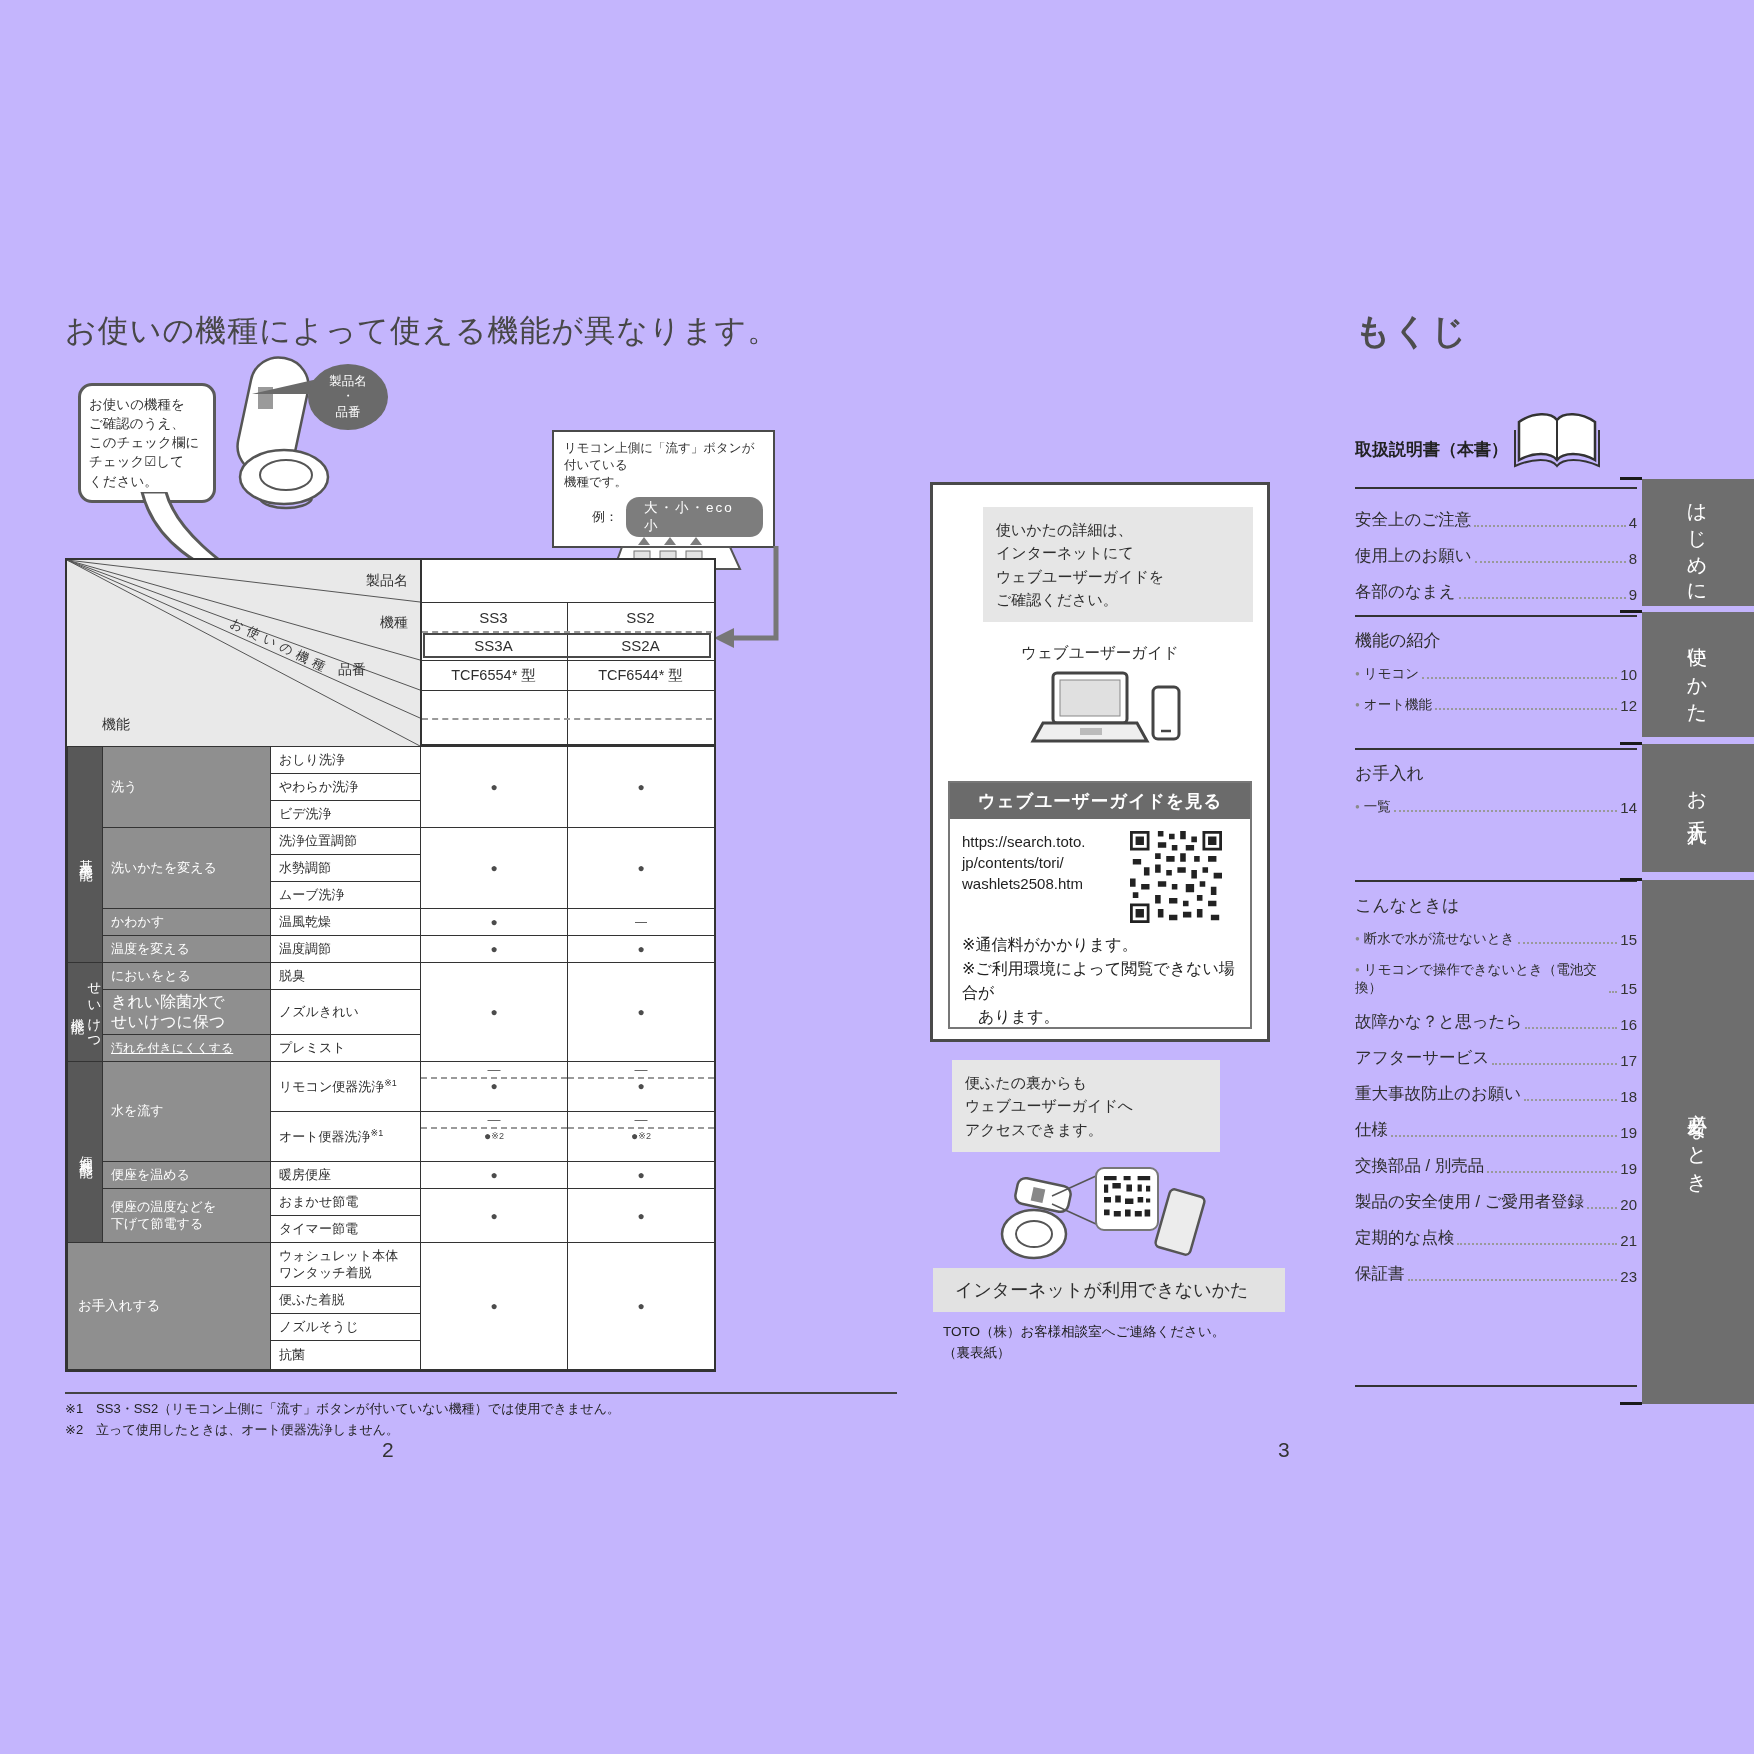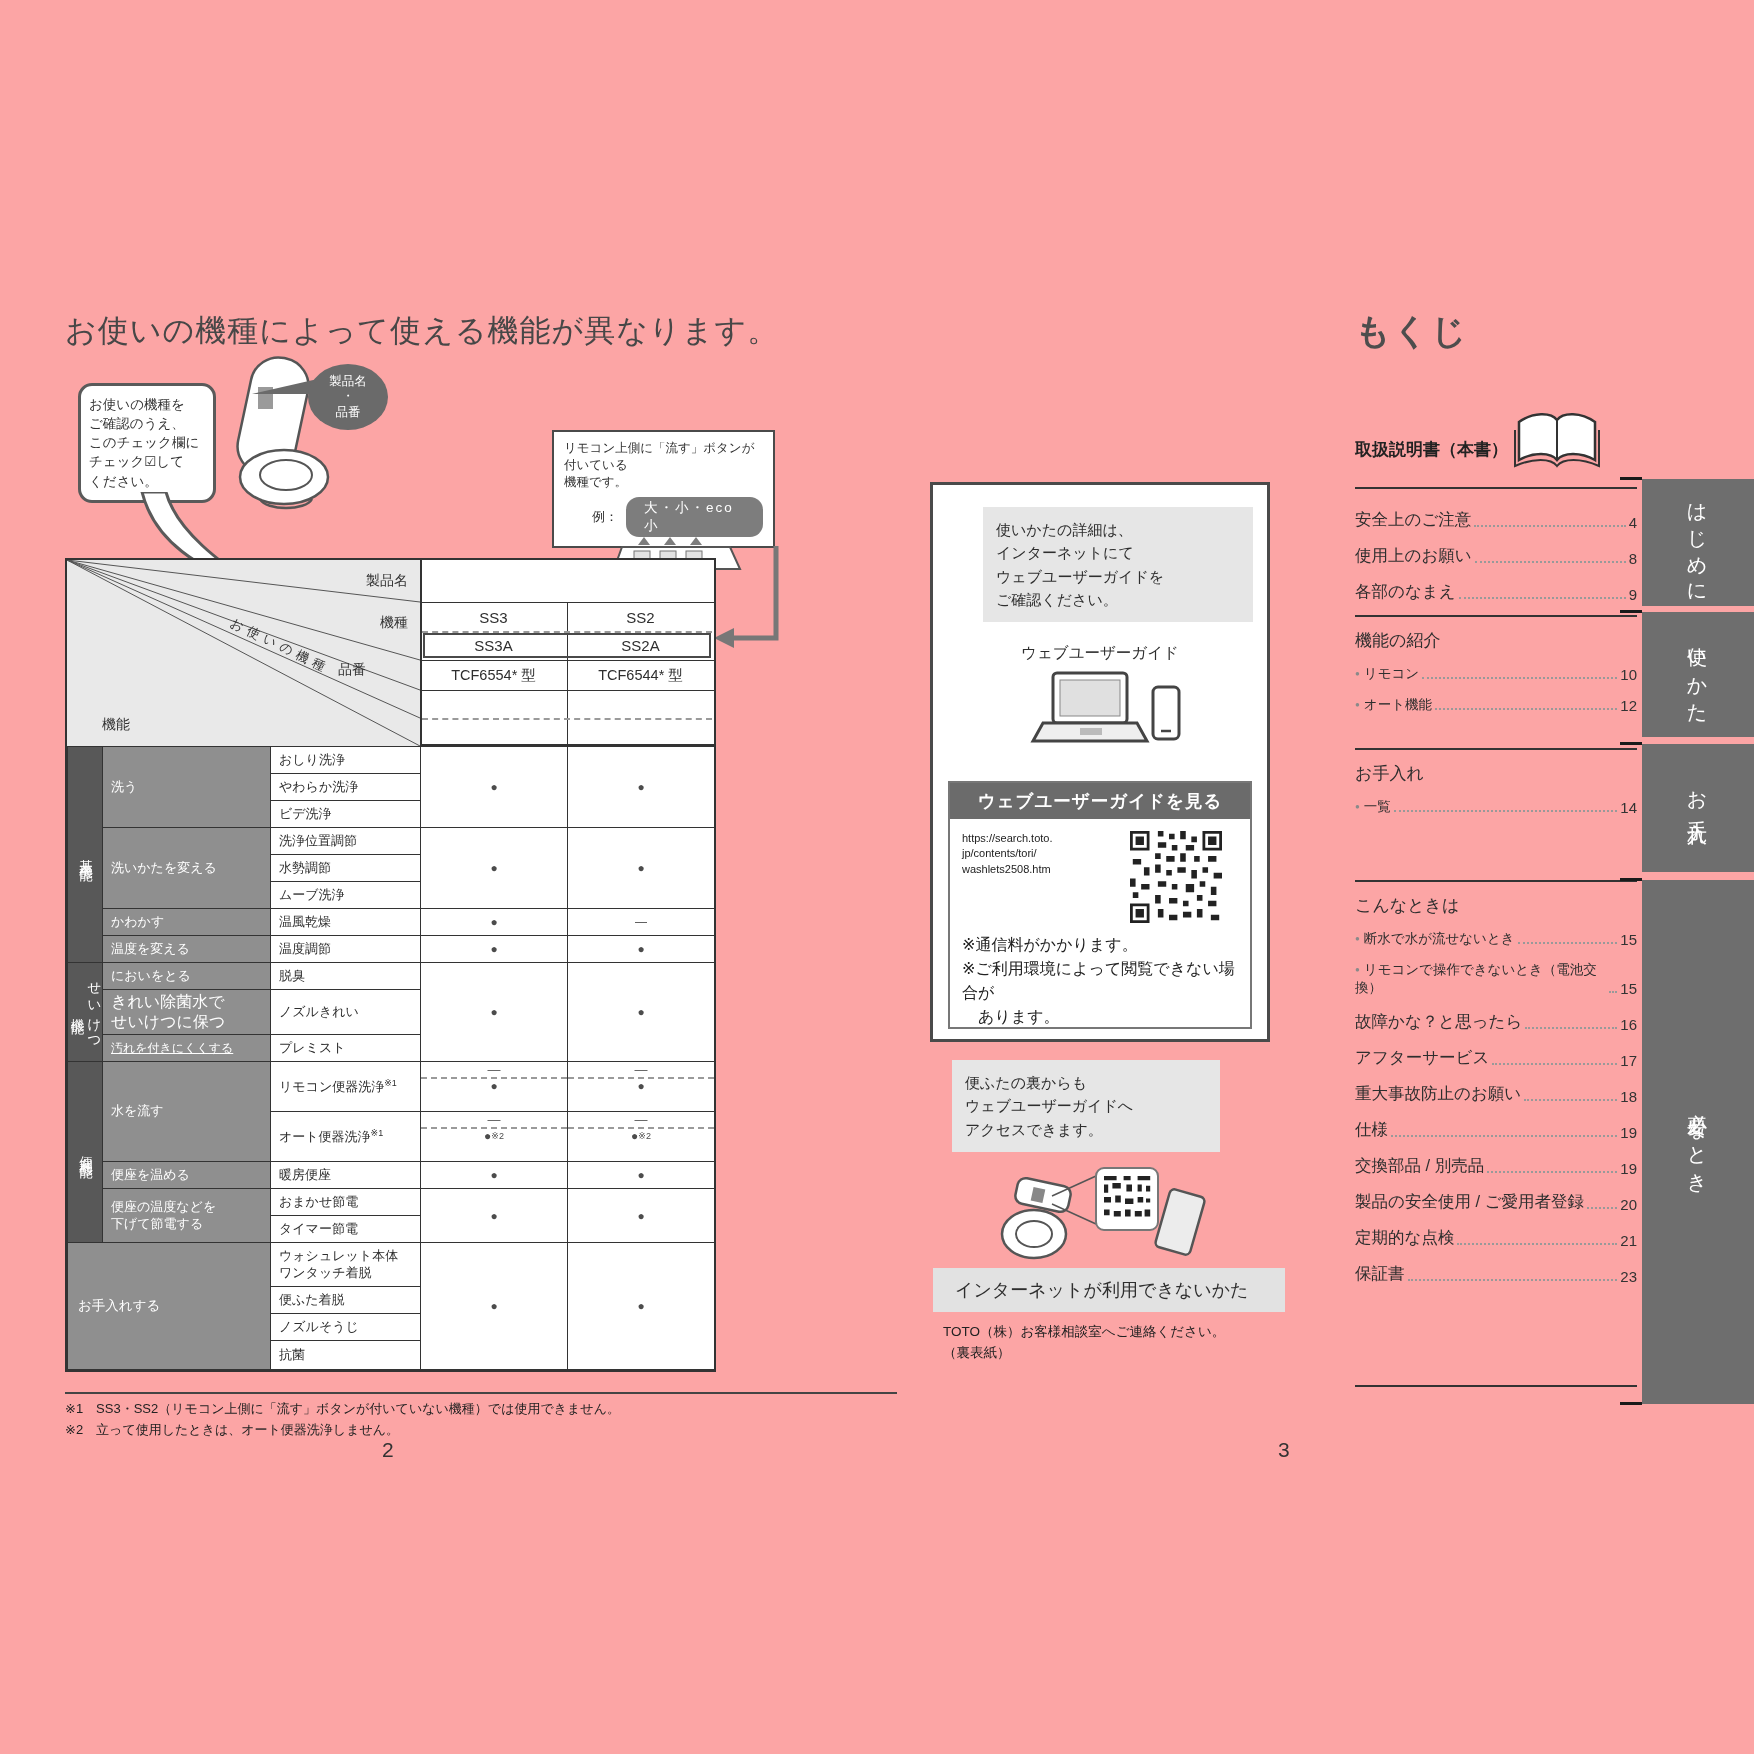--- a/index.html
+++ b/index.html
@@ -1,18 +1,18 @@
 <!DOCTYPE html>
 <html><head>
 <meta charset="utf-8">
 <style>
   * { box-sizing: border-box; margin: 0; padding: 0; }
   html,body { background:#fff; }
   body { font-family:"Liberation Sans","DejaVu Sans",sans-serif; color:#2e2e2e; }
-  .canvas { position:relative; width:1754px; height:1754px; background:#fca5a5; overflow:hidden; }
+  .canvas { position:relative; width:1754px; height:1754px; background:#c4b5fd; overflow:hidden; }
   .abs { position:absolute; }
   .pre { white-space:pre-line; }
 
   
   .page-title { font-size:31px; color:#474747; letter-spacing:1px; }
   .bubble { border:3px solid #5a5a5a; border-radius:14px; padding:9px 8px; font-size:13.5px; line-height:1.42; color:#333; background:#fff; }
   .balloon { background:#6a6a6a; color:#fff; border-radius:50%; text-align:center; font-size:12.5px; line-height:1.25; display:flex; align-items:center; justify-content:center; }
   .example-box { border:2.5px solid #4a4a4a; background:#fff; padding:8px 10px; }
   .example-text { font-size:12.5px; line-height:1.35; color:#333; }
   .example-row { display:flex; align-items:center; margin-top:6px; }
@@ -45,21 +45,21 @@
   .sc-bot { height:50%; display:flex; align-items:center; justify-content:center; color:#4c4c4c; font-size:12px; }
   .fnote { font-size:13px; color:#222; }
   .pgnum { font-size:21px; color:#333; }
 
   
   .outer-box { border:3px solid #4a4a4a; background:#fff; }
   .graybox { background:#e6e6e6; font-size:15px; line-height:1.55; color:#2e2e2e; padding:11px 13px; }
   .guide-label { font-size:15.5px; color:#2e2e2e; text-align:center; }
   .sub-box { border:2px solid #777; background:#fff; }
   .sub-banner { background:#6b6b6b; color:#fff; font-size:17.5px; font-weight:bold; text-align:center; padding:6px 0; letter-spacing:1px; }
-  .url-text { font-size:11px; line-height:1.4; color:#222; }
+  .url-text { font-size:15px; line-height:1.4; color:#222; }
   .qr-notes { font-size:16px; line-height:1.5; color:#222; }
   .grayband { background:#e2e2e2; font-size:18px; color:#2e2e2e; display:flex; align-items:center; padding-left:22px; }
   .contact { font-size:13.5px; line-height:1.55; color:#222; }
 
   
   .toc-title { font-size:35px; font-weight:bold; color:#4d4d4d; letter-spacing:2px; }
   .toc-sub { font-size:17px; font-weight:bold; color:#222; }
   .toc-sec { position:absolute; left:0; width:282px; border-top:2px solid #333; padding-top:6px; }
   .toc-rule { position:absolute; left:0; width:282px; border-top:2px solid #333; }
   .sec-head { font-size:17px; color:#2e2e2e; margin:6px 0 2px 0; }

